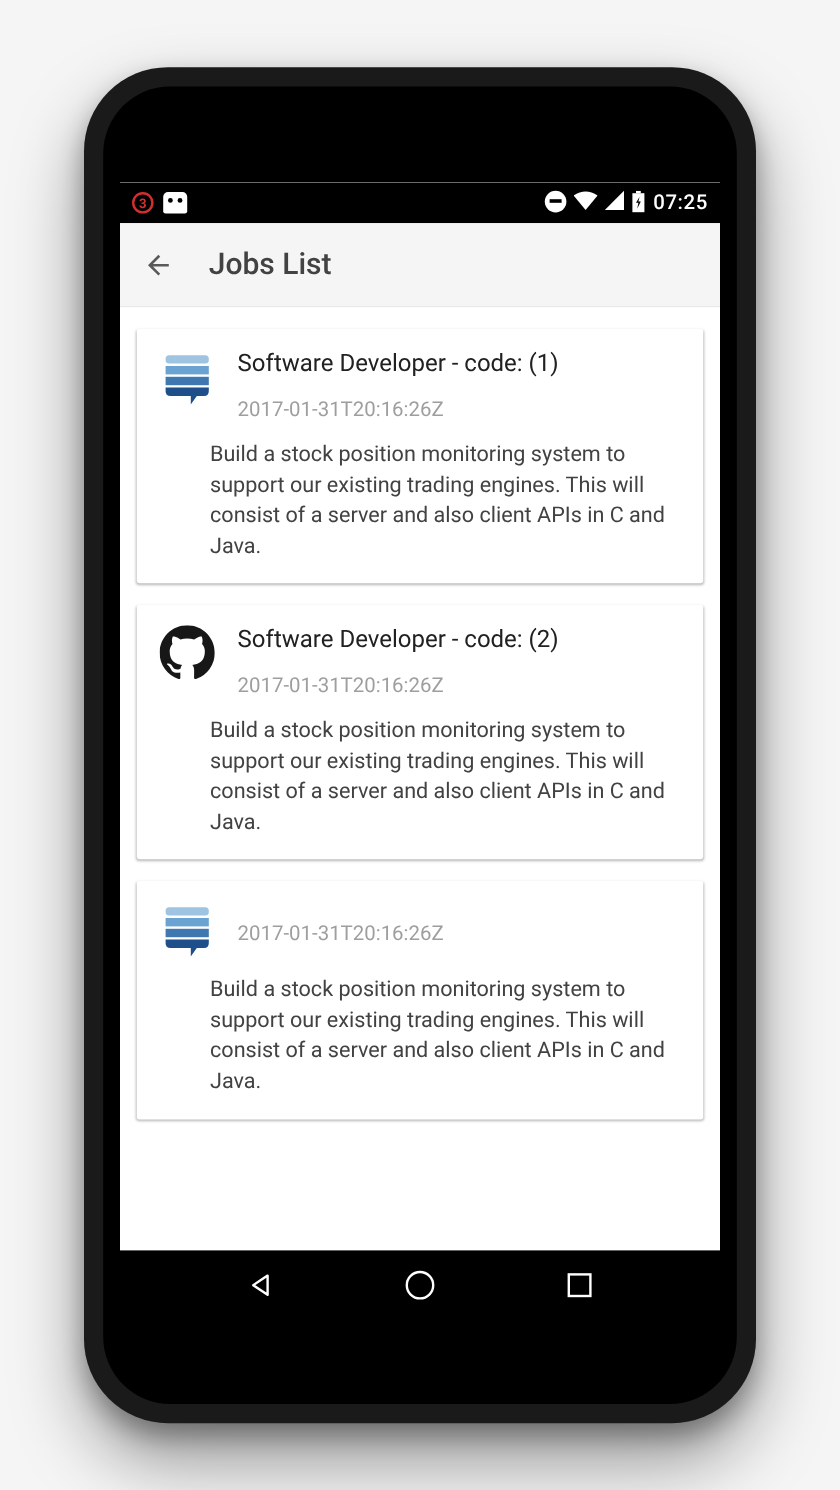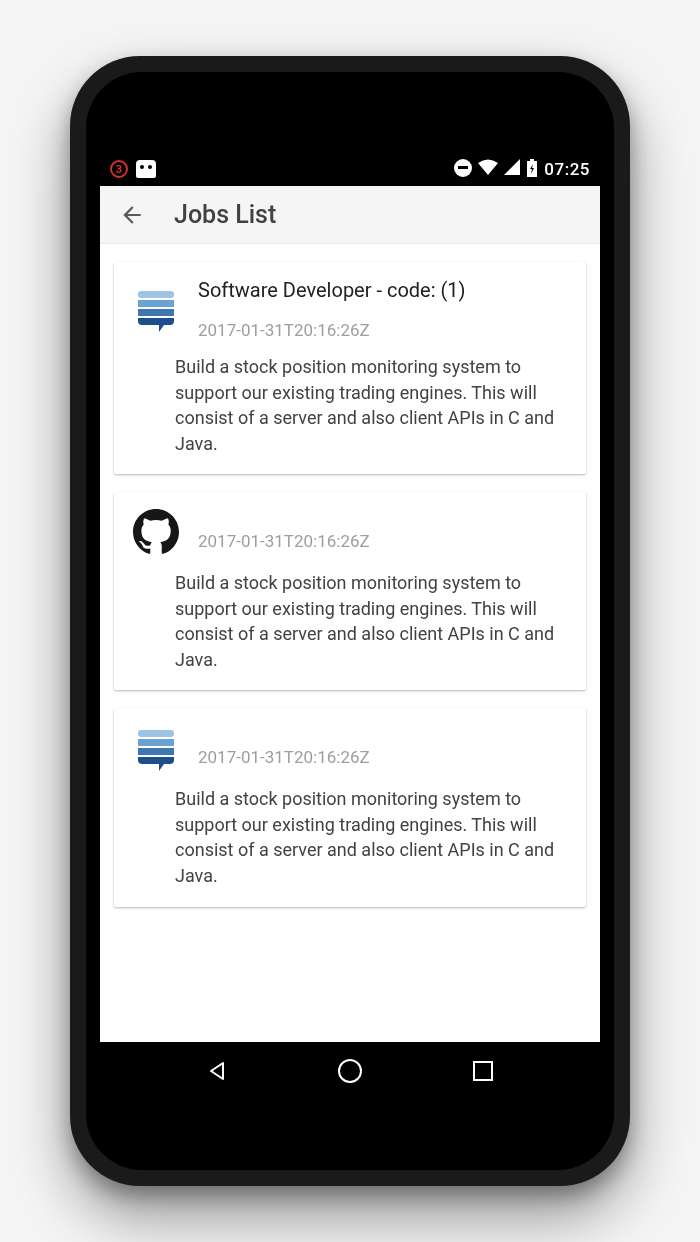--- a/index.html
+++ b/index.html
@@ -100,21 +100,21 @@
   .dnd-icon {
     width: 18px; height: 18px; background: #fff; border-radius: 50%;
     position: relative;
   }
   .dnd-icon::after {
     content: ''; position: absolute; top: 7px; left: 4px; width: 10px; height: 3px; background: #000;
   }
   .wifi-icon svg, .signal-icon svg, .battery-icon svg { display: block; }
   .clock { font-weight: 500; letter-spacing: 0.5px; }
   .app-bar {
-    height: 58px;
+    height: 70px;
     background: #f5f5f5;
     display: flex;
     align-items: center;
     padding: 0 18px;
     gap: 28px;
     border-bottom: 1px solid rgba(0,0,0,0.05);
     box-shadow: 0 2px 4px rgba(0,0,0,0.08);
   }
   .back-button {
     width: 28px; height: 28px;
@@ -136,21 +136,21 @@
     background: #ffffff;
     border-radius: 2px;
     box-shadow: 0 1px 3px rgba(0,0,0,0.12), 0 1px 2px rgba(0,0,0,0.18);
     margin-bottom: 18px;
     padding: 16px 18px 18px 18px;
   }
   .card-header {
     display: flex;
     gap: 18px;
     margin-bottom: 14px;
-    align-items: center;
+    align-items: flex-start;
   }
   .card-icon {
     width: 48px; height: 48px;
     flex-shrink: 0;
     display: flex; align-items: center; justify-content: center;
   }
   .card-titles { flex: 1; min-width: 0; overflow: hidden; }
   .card-title {
     font-size: 20px;
     color: #212121;
@@ -254,20 +254,21 @@
         </div>
 
         <div class="card">
           <div class="card-header">
             <div class="card-icon">
               <svg width="46" height="46" viewBox="0 0 16 16">
                 <path fill="#181717" d="M8 0C3.58 0 0 3.58 0 8c0 3.54 2.29 6.53 5.47 7.59.4.07.55-.17.55-.38 0-.19-.01-.82-.01-1.49-2.01.37-2.53-.49-2.69-.94-.09-.23-.48-.94-.82-1.13-.28-.15-.68-.52-.01-.53.63-.01 1.08.58 1.23.82.72 1.21 1.87.87 2.33.66.07-.52.28-.87.51-1.07-1.78-.2-3.64-.89-3.64-3.95 0-.87.31-1.59.82-2.15-.08-.2-.36-1.02.08-2.12 0 0 .67-.21 2.2.82.64-.18 1.32-.27 2-.27.68 0 1.36.09 2 .27 1.53-1.04 2.2-.82 2.2-.82.44 1.1.16 1.92.08 2.12.51.56.82 1.27.82 2.15 0 3.07-1.87 3.75-3.65 3.95.29.25.54.73.54 1.48 0 1.07-.01 1.93-.01 2.2 0 .21.15.46.55.38A8.013 8.013 0 0016 8c0-4.42-3.58-8-8-8z"></path>
               </svg>
             </div>
             <div class="card-titles">
+              <div class="card-title">Software Developer - code: (2)</div>
               <div class="card-subtitle">2017-01-31T20:16:26Z</div>
             </div>
           </div>
           <div class="card-body">Build a stock position monitoring system to support our existing trading engines. This will consist of a server and also client APIs in C and Java.</div>
         </div>
 
         <div class="card">
           <div class="card-header">
             <div class="card-icon">
               <svg width="48" height="48" viewBox="0 0 48 48">

